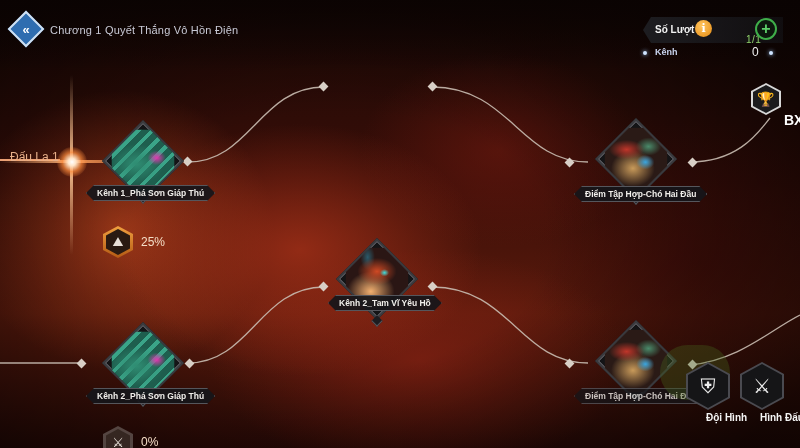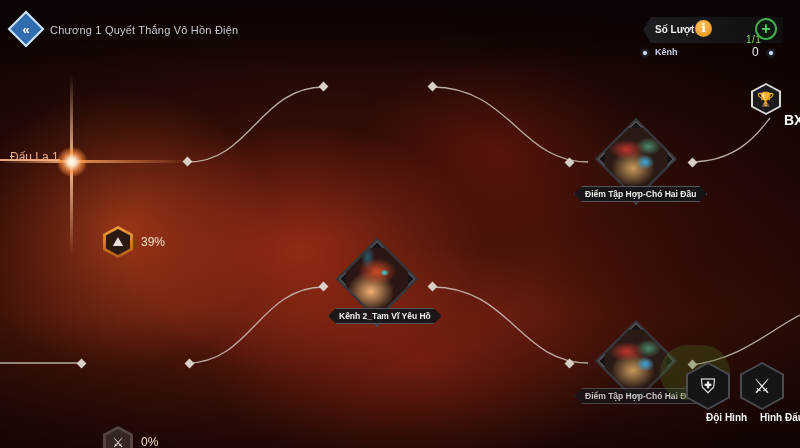--- a/index.html
+++ b/index.html
@@ -143,50 +143,64 @@
   <div class="knot" style="left:320px;top:283px"></div>
   <div class="knot" style="left:429px;top:283px"></div>
   <div class="knot" style="left:566px;top:360px"></div>
   <div class="knot" style="left:689px;top:361px"></div>
 
   <div class="flare-h"></div>
   <div class="flare-v"></div>
   <div class="flare-core"></div>
   <div class="start-label">Đấu La 1</div>
 
+  <div class="node" style="left:98px;top:118px;width:90px;height:90px">
+    <div class="diamond" style="left:16px;top:14px">
+        <div class="art dragon"></div>
+      </div>
+    <div class="label-tip" style="left:41px;top:76px"></div>
+    <div class="label" style="left:-12px;top:67px">Kênh 1_Phá Sơn Giáp Thú</div>
+  </div>
 
 
   <div class="node" style="left:586px;top:118px;width:100px;height:90px">
     <div class="diamond" style="left:21px;top:12px">
         <div class="art dog"></div>
       </div>
     <div class="label-tip" style="left:46px;top:77px"></div>
     <div class="label" style="left:-12px;top:68px">Điểm Tập Hợp-Chó Hai Đầu</div>
   </div>
 
+  <div class="node" style="left:98px;top:320px;width:90px;height:90px">
+    <div class="diamond" style="left:16px;top:14px">
+        <div class="art dragon"></div>
+      </div>
+    <div class="label-tip" style="left:41px;top:77px"></div>
+    <div class="label" style="left:-12px;top:68px">Kênh 2_Phá Sơn Giáp Thú</div>
+  </div>
 
   <div class="node" style="left:334px;top:244px;width:90px;height:90px">
     <div class="diamond" style="left:14px;top:6px">
         <div class="art fox"></div>
       </div>
     <div class="label-tip" style="left:39px;top:73px"></div>
-    <div class="label" style="left:-6px;top:64px">Kênh 2_Tam Vĩ Yêu Hồ</div>
+    <div class="label" style="left:-6px;top:51px">Kênh 2_Tam Vĩ Yêu Hồ</div>
   </div>
 
   <div class="node" style="left:586px;top:320px;width:100px;height:90px">
     <div class="diamond" style="left:21px;top:12px">
         <div class="art dog"></div>
       </div>
     <div class="label" style="left:-12px;top:68px;opacity:0.8">Điểm Tập Hợp-Chó Hai Đầu</div>
   </div>
 
   <div class="badge gold" style="left:103px;top:226px">
     <div class="inner">⛰</div>
   </div>
-  <div class="pct" style="left:141px;top:235px">39%</div>
+  <div class="pct" style="left:141px;top:235px">25%</div>
 
   <div class="badge grey" style="left:103px;top:426px">
     <div class="inner">⚔</div>
   </div>
   <div class="pct" style="left:141px;top:435px">0%</div>
 
   <div class="wm-shape"></div>
 
   <div class="action-btn" style="left:686px;top:362px">
     <div class="inner">⛨</div>

